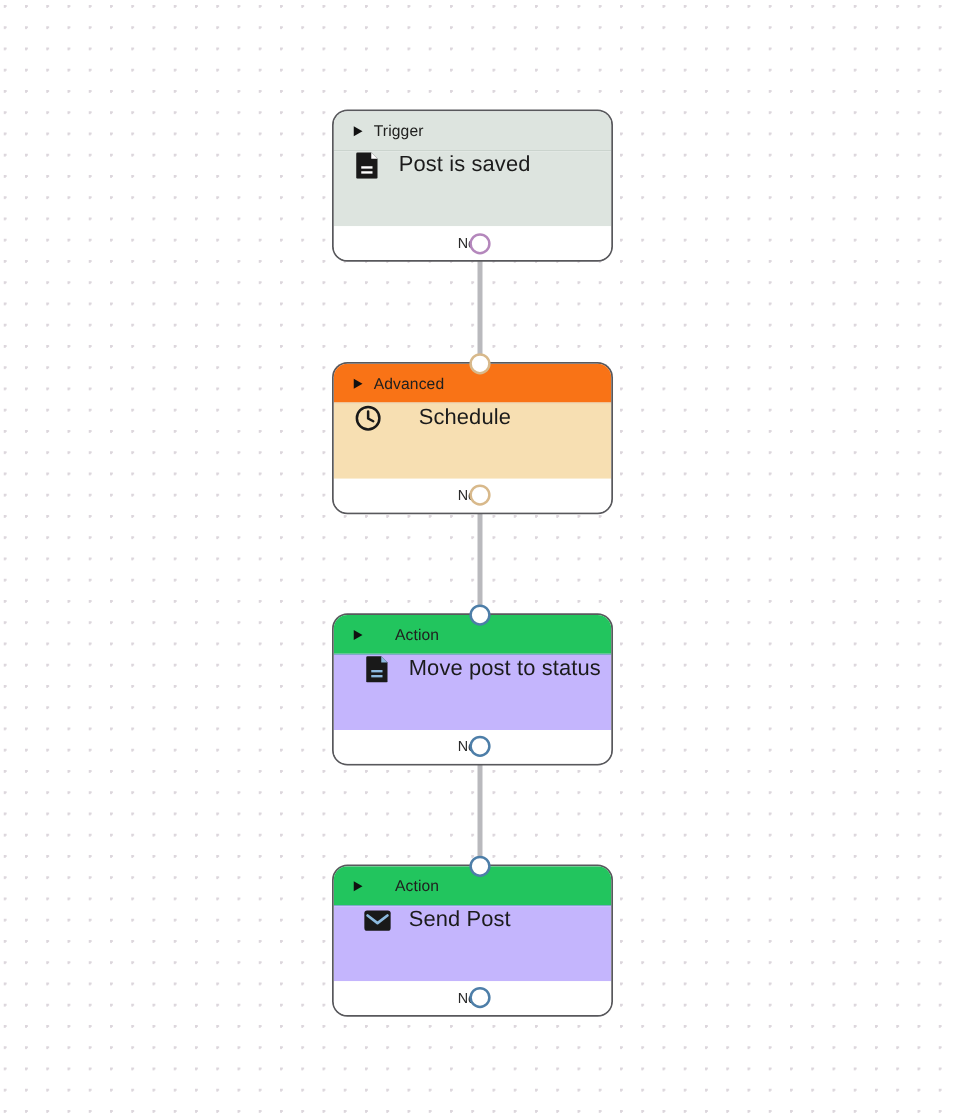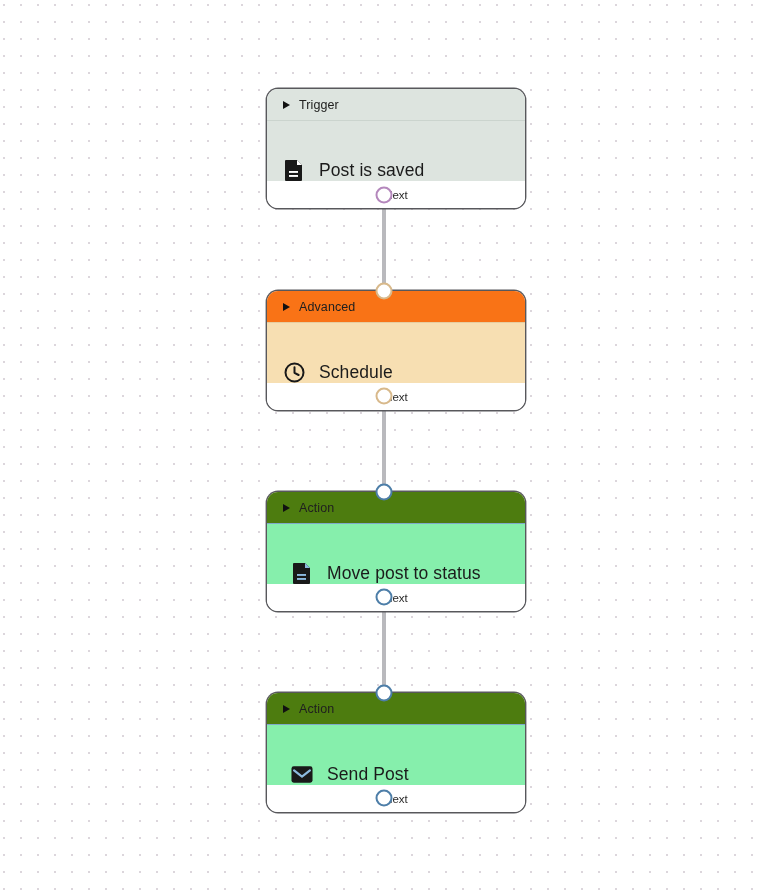--- a/index.html
+++ b/index.html
@@ -37,21 +37,21 @@
   .edge-line {
     stroke: #b9b9bd;
     stroke-width: 4;
     fill: none;
     stroke-linecap: round;
   }
 
   
   .node {
     position: absolute;
-    width: 258px;
+    width: 222px;
     border-radius: 11px;
     background: #ffffff;
     overflow: hidden;
     box-shadow: 0 0 0 1.4px #58585c;
   }
   .node-inner {
     position: relative;
   }
 
   .node-header {
@@ -73,21 +73,21 @@
   }
 
   .node-divider {
     height: 1px;
     width: 100%;
   }
 
   .node-body {
     height: 60px;
     display: flex;
-    align-items: flex-end;
+    align-items: flex-start;
     padding-left: 16px;
   }
   .node-icon {
     width: 22px; height: 22px;
     flex: none;
     margin-right: 14px;
     display: flex;
     align-items: center;
     justify-content: center;
   }
@@ -108,25 +108,25 @@
     font-size: 11.5px;
     color: #2a2a2a;
   }
 
   
   .skin-trigger  .node-header { background: #dde4df; }
   .skin-trigger  .node-body   { background: #dde4df; }
   .skin-trigger  .node-divider{ background: #cbd4ce; }
 
   .skin-advanced .node-header { background: #f97316; }
-  .skin-advanced .node-body   { background: #f7dfb2; }
+  .skin-advanced .node-body   { background: #f7dfb2; gap: 16px; }
   .skin-advanced .node-divider{ background: #e6cda0; }
 
-  .skin-action   .node-header { background: #4d7c0f; }
-  .skin-action   .node-body   { background: #86efac; padding-left: 24px; }
+  .skin-action   .node-header { background: #22c55e; gap: 17px; }
+  .skin-action   .node-body   { background: #c4b5fd; padding-left: 24px; }
   .skin-action   .node-divider{ background: #7fa9cb; }
 
   
   .port {
     position: absolute;
     width: 17px;
     height: 17px;
     border-radius: 50%;
     background: #ffffff;
     z-index: 6;

